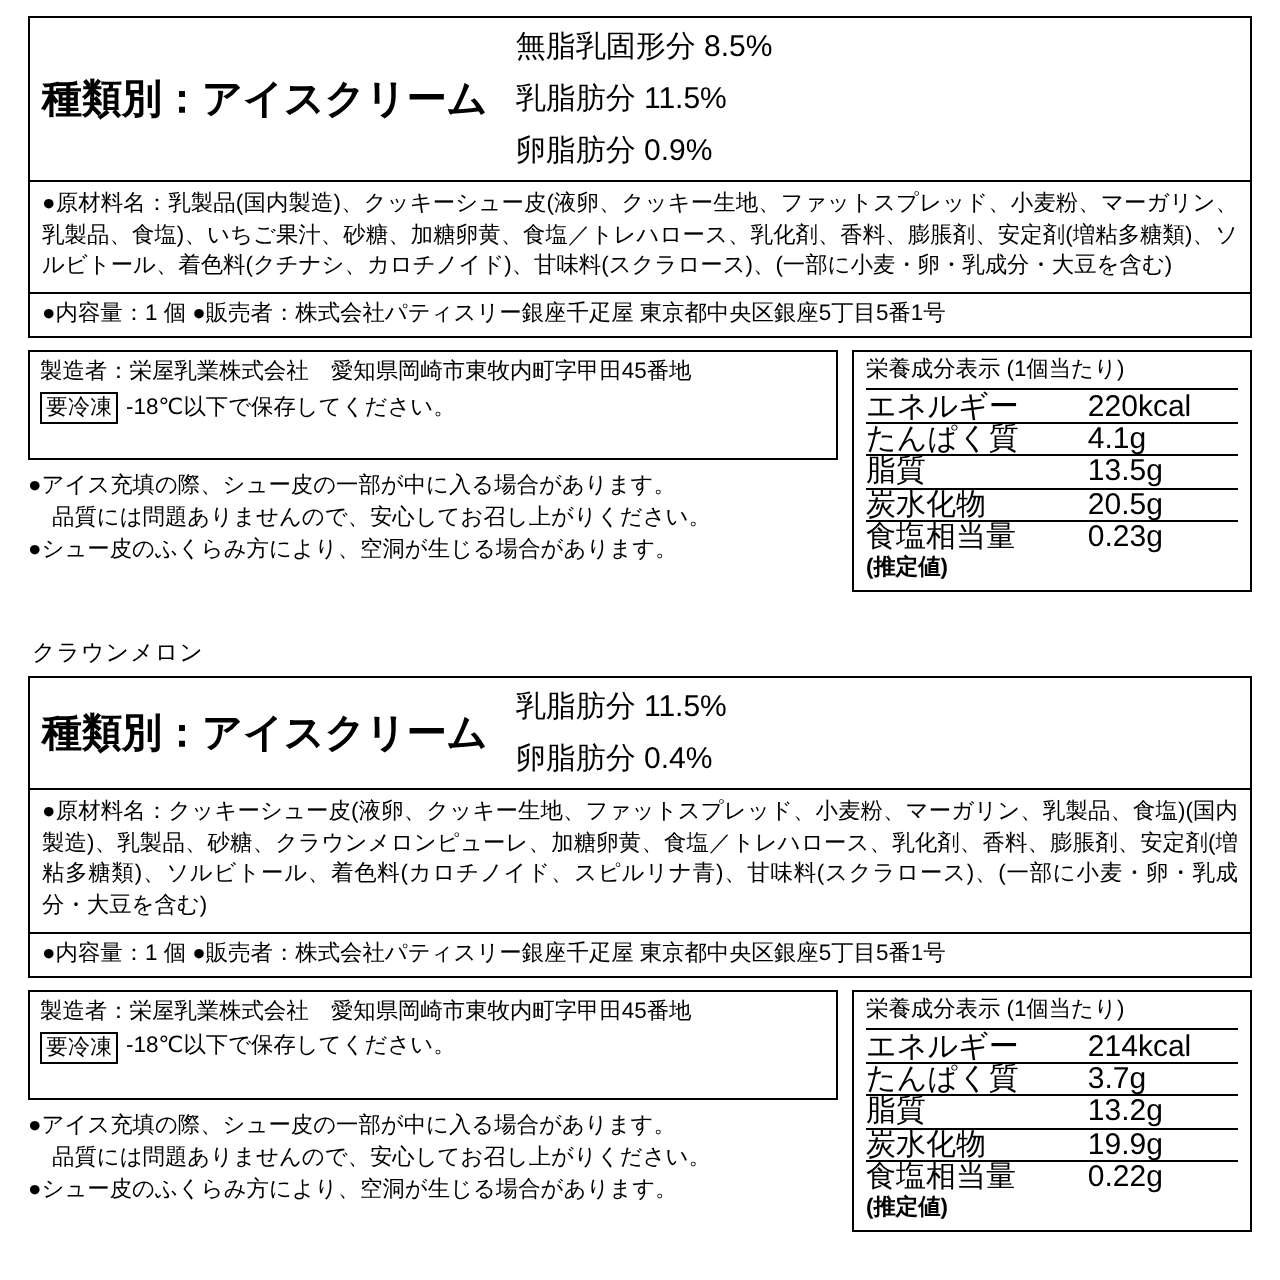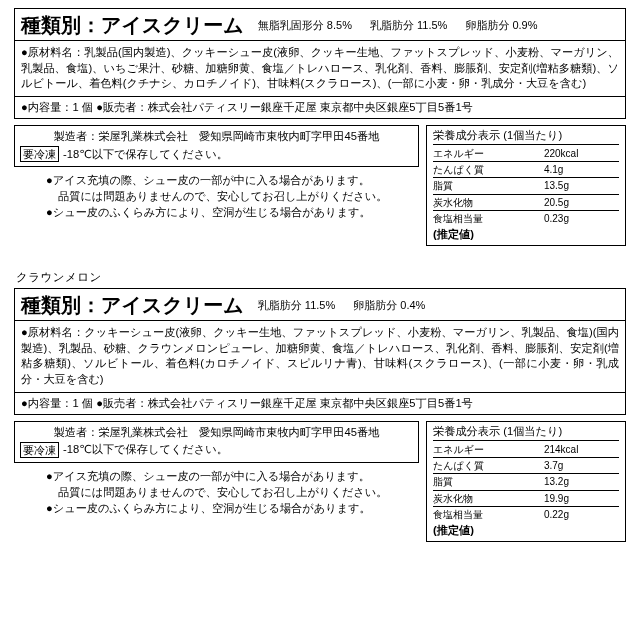--- a/index.html
+++ b/index.html
@@ -45,25 +45,26 @@
   }
   .type-label {
     font-size: 20px;
     font-weight: bold;
     letter-spacing: 0px;
     white-space: nowrap;
     line-height: 24px;
   }
   .type-stats {
     display: flex;
-    gap: 18px;
+    gap: 4px;
     margin-left: 14px;
-    font-size: 11px;
+    font-size: 15px;
     line-height: 22px;
     white-space: nowrap;
+    flex-direction: column;
   }
   .stat {
     letter-spacing: 0px;
   }
   
   .ingredients {
     padding: 4px 6px 4px 6px;
     font-size: 11.2px;
     line-height: 15.6px;
     letter-spacing: 0px;
@@ -84,22 +85,21 @@
     display: flex;
     margin-top: 6px;
     width: 100%;
     gap: 7px;
     align-items: flex-start;
   }
   .maker-box {
     border: 1.4px solid #000;
     box-sizing: border-box;
     flex: 1 1 auto;
-    padding: 3px 5px 4px 5px;
-    text-align: center;
+    padding: 3px 5px 17px 5px;
   }
   .maker-line {
     font-size: 11.2px;
     line-height: 15.5px;
     white-space: nowrap;
   }
   .freeze-line {
     display: flex;
     align-items: center;
     gap: 4px;
@@ -125,21 +125,21 @@
     font-size: 11.2px;
     line-height: 15px;
     border-bottom: 1px solid #000;
     padding-bottom: 1px;
     margin-bottom: 1px;
     white-space: nowrap;
   }
   table.nutri {
     width: 100%;
     border-collapse: collapse;
-    font-size: 10px;
+    font-size: 15px;
   }
   table.nutri td {
     padding: 0;
     line-height: 15.3px;
     border-bottom: 1px solid #000;
     white-space: nowrap;
   }
   table.nutri tr:last-child td {
     border-bottom: none;
   }
@@ -153,21 +153,20 @@
     font-weight: bold;
   }
   
   .notes {
     margin-top: 5px;
     font-size: 11.2px;
     line-height: 16px;
   }
   .notes div {
     white-space: nowrap;
-    margin-left: 32px;
   }
   .notes .indent {
     padding-left: 12px;
   }
   .section-gap {
     height: 22px;
   }
   .left-col {
     display: flex;
     flex-direction: column;

